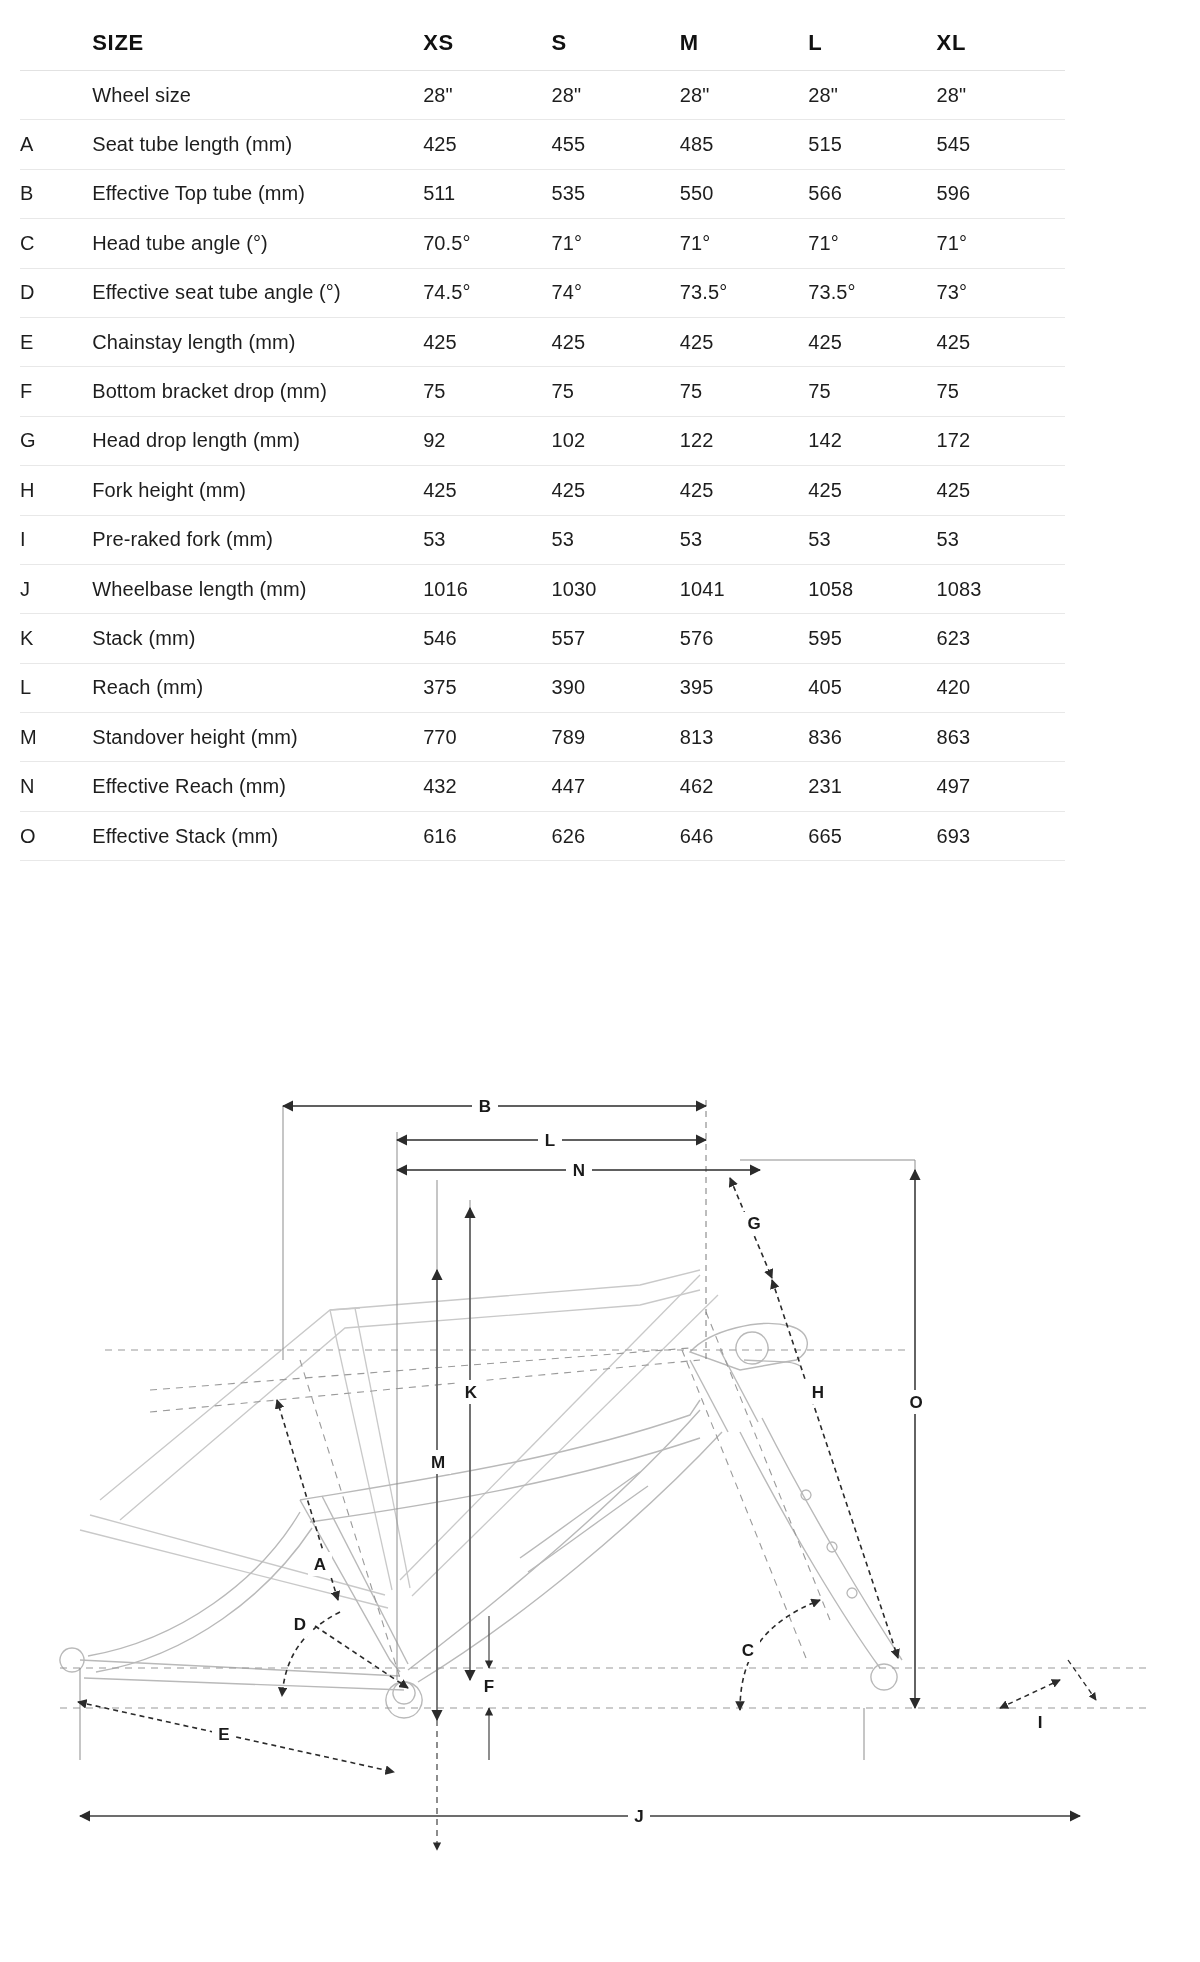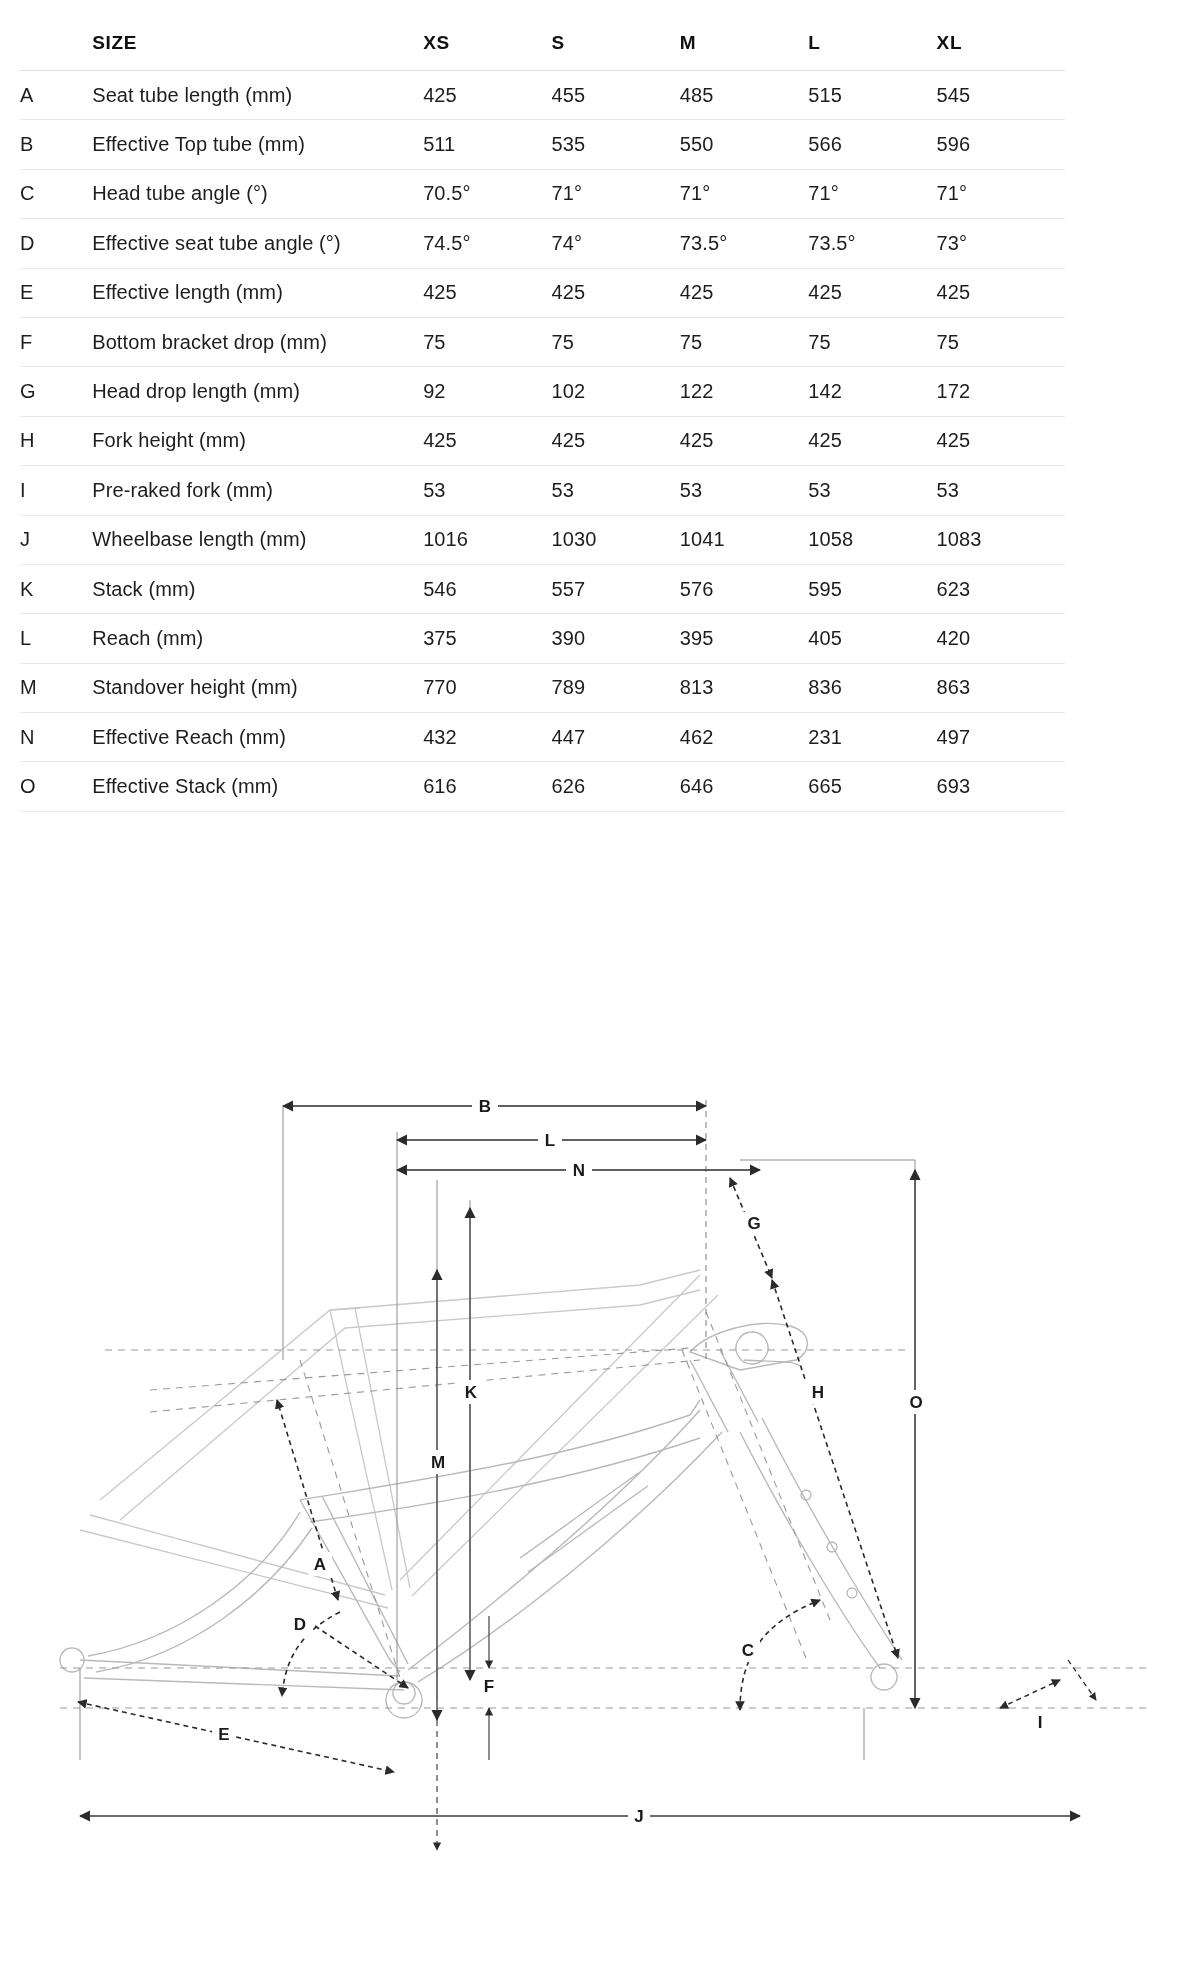--- a/index.html
+++ b/index.html
@@ -37,21 +37,21 @@
     vertical-align: middle;
     padding: 0;
     height: 48.4px;
     font-size: 20px;
     font-weight: 400;
     color: #1d1d1d;
     letter-spacing: 0.1px;
   }
   table.geo thead th {
     font-weight: 700;
-    font-size: 19px;
+    font-size: 22px;
     letter-spacing: 0.7px;
     height: 42px;
     padding-bottom: 6px;
     color: #111;
   }
   table.geo thead tr { border-bottom: 1px solid #e2e2e2; }
   table.geo tbody tr { border-bottom: 1px solid #e8e8e8; }
   table.geo tbody tr:last-child { border-bottom: 1px solid #e8e8e8; }
 
   td.key, th.key {
@@ -99,20 +99,29 @@
         <th>SIZE</th>
         <th>XS</th>
         <th>S</th>
         <th>M</th>
         <th>L</th>
         <th>XL</th>
       </tr>
     </thead>
     <tbody>
       <tr>
+        <td class="key"></td>
+        <td class="rowname">Wheel size</td>
+        <td class="val">28"</td>
+        <td class="val">28"</td>
+        <td class="val">28"</td>
+        <td class="val">28"</td>
+        <td class="val">28"</td>
+      </tr>
+      <tr>
         <td class="key">A</td>
         <td class="rowname">Seat tube length (mm)</td>
         <td class="val">425</td>
         <td class="val">455</td>
         <td class="val">485</td>
         <td class="val">515</td>
         <td class="val">545</td>
       </tr>
       <tr>
         <td class="key">B</td>
@@ -136,21 +145,21 @@
         <td class="key">D</td>
         <td class="rowname">Effective seat tube angle (°)</td>
         <td class="val">74.5°</td>
         <td class="val">74°</td>
         <td class="val">73.5°</td>
         <td class="val">73.5°</td>
         <td class="val">73°</td>
       </tr>
       <tr>
         <td class="key">E</td>
-        <td class="rowname">Effective length (mm)</td>
+        <td class="rowname">Chainstay length (mm)</td>
         <td class="val">425</td>
         <td class="val">425</td>
         <td class="val">425</td>
         <td class="val">425</td>
         <td class="val">425</td>
       </tr>
       <tr>
         <td class="key">F</td>
         <td class="rowname">Bottom bracket drop (mm)</td>
         <td class="val">75</td>

